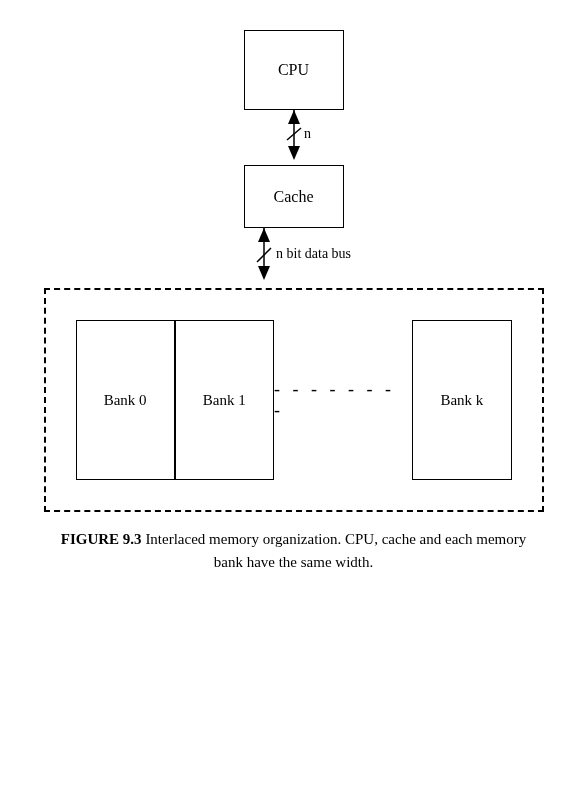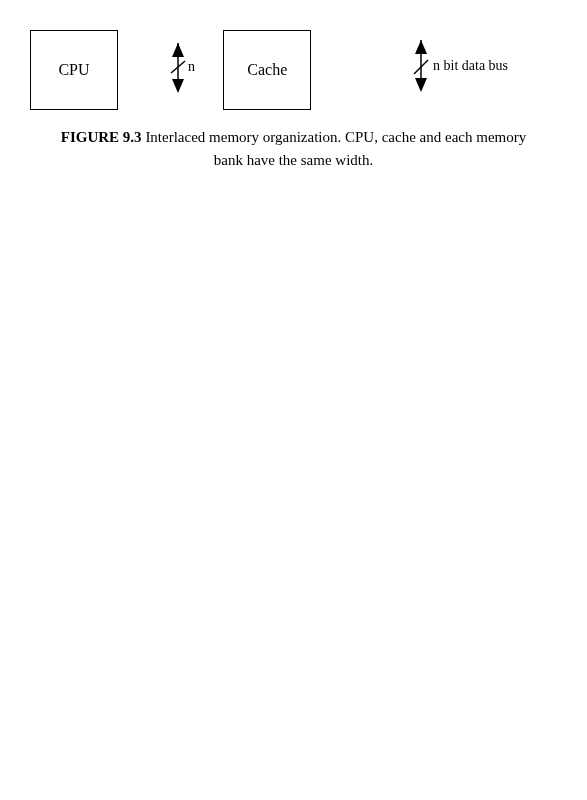--- a/index.html
+++ b/index.html
@@ -13,41 +13,41 @@
       overflow: hidden;
     }
     .page {
       width: 587px;
       height: 800px;
       position: relative;
       padding: 20px 30px 20px 30px;
     }
     .diagram-area {
       display: flex;
-      flex-direction: row;
+      flex-direction: column;
       align-items: center;
       position: relative;
       padding-top: 10px;
     }
     
     .cpu-box {
       width: 100px;
       height: 80px;
       border: 1.5px solid #000;
       display: flex;
       align-items: center;
       justify-content: center;
       font-size: 16px;
       position: relative;
       z-index: 2;
     }
     
     .cache-box {
       width: 100px;
-      height: 80px;
+      height: 63px;
       border: 1.5px solid #000;
       display: flex;
       align-items: center;
       justify-content: center;
       font-size: 16px;
       position: relative;
       z-index: 2;
     }
     
     .memory-container {
@@ -125,19 +125,31 @@
 
       <polygon points="104,38 110,52 116,38" fill="#000"></polygon>
 
       <polygon points="104,14 110,0 116,14" fill="#000"></polygon>
 
       <line x1="103" y1="34" x2="117" y2="20" stroke="#000" stroke-width="1.5"></line>
 
       <text x="122" y="30" font-family="Times New Roman, serif" font-size="14" fill="#000">n bit data bus</text>
     </svg>
 
+    <div class="memory-container">
+      <div class="bank-box">
+        <span>Bank 0</span>
+      </div>
+      <div class="bank-box">
+        <span>Bank 1</span>
+      </div>
+      <div class="dots-label">- - - - - - - -</div>
+      <div class="bank-box">
+        <span>Bank k</span>
+      </div>
+    </div>
 
   </div>
 
   <div class="caption">
     <span class="caption-bold">FIGURE 9.3</span><span> Interlaced memory organization. CPU, cache and each memory bank have the same width.</span>
   </div>
 </div>
 
 </body></html>

